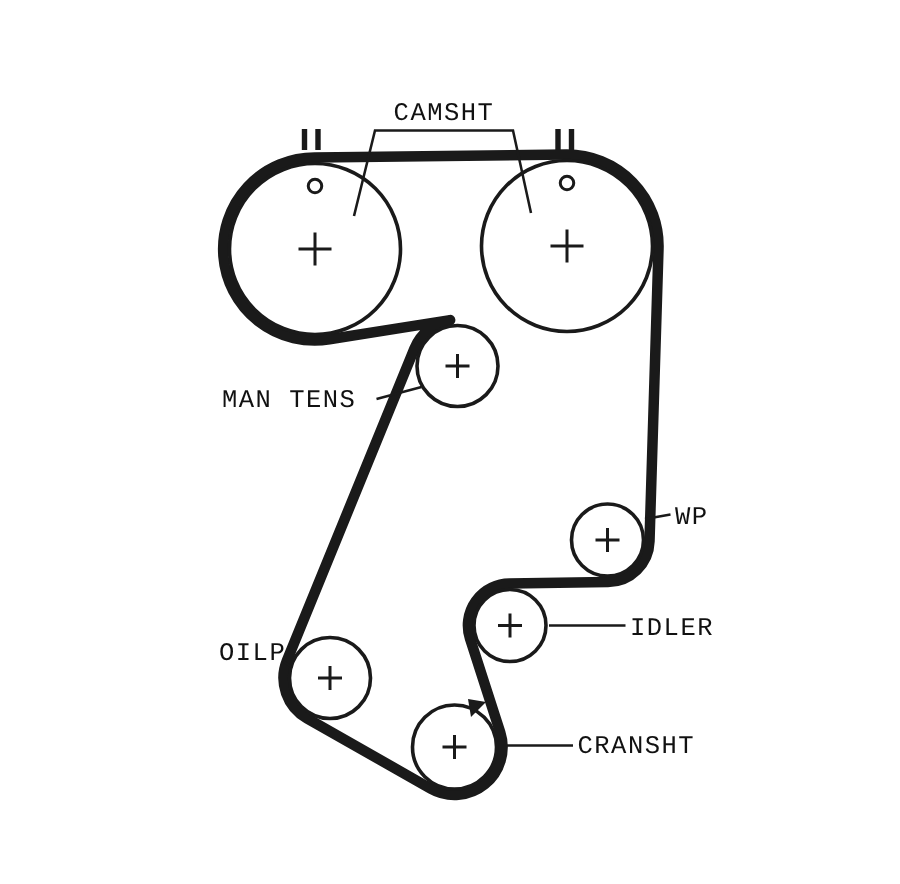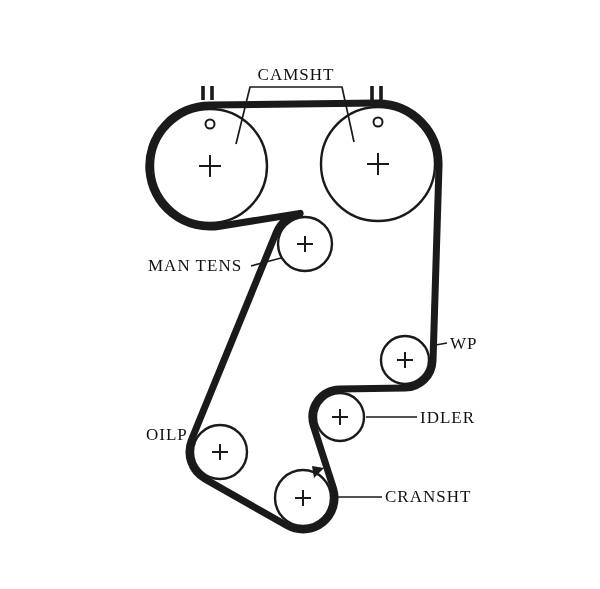--- a/index.html
+++ b/index.html
@@ -1,20 +1,20 @@
 <!DOCTYPE html>
 <html><head>
 <meta charset="utf-8">
 <style>
   html,body{margin:0;padding:0;background:#ffffff;}
   .stage{
     position:relative;
     width:600px;height:559px;
     background:#ffffff;
-    font-family:Liberation Serif, serif;
+    font-family:Liberation Mono, monospace;
     overflow:hidden;
   }
   svg{display:block;}
   .belt{fill:none;stroke:#1a1a1a;stroke-width:7;stroke-linejoin:round;stroke-linecap:round;}
   .pulley{fill:#ffffff;stroke:#1a1a1a;stroke-width:2.4;}
   .thin{fill:none;stroke:#1a1a1a;stroke-width:1.7;}
   .cross{fill:none;stroke:#1a1a1a;stroke-width:2;}
   .dot{fill:#ffffff;stroke:#1a1a1a;stroke-width:2;}
   .alignmark{fill:none;stroke:#1a1a1a;stroke-width:3.6;}
   .lbl{font-size:17px;letter-spacing:1px;fill:#111111;}

